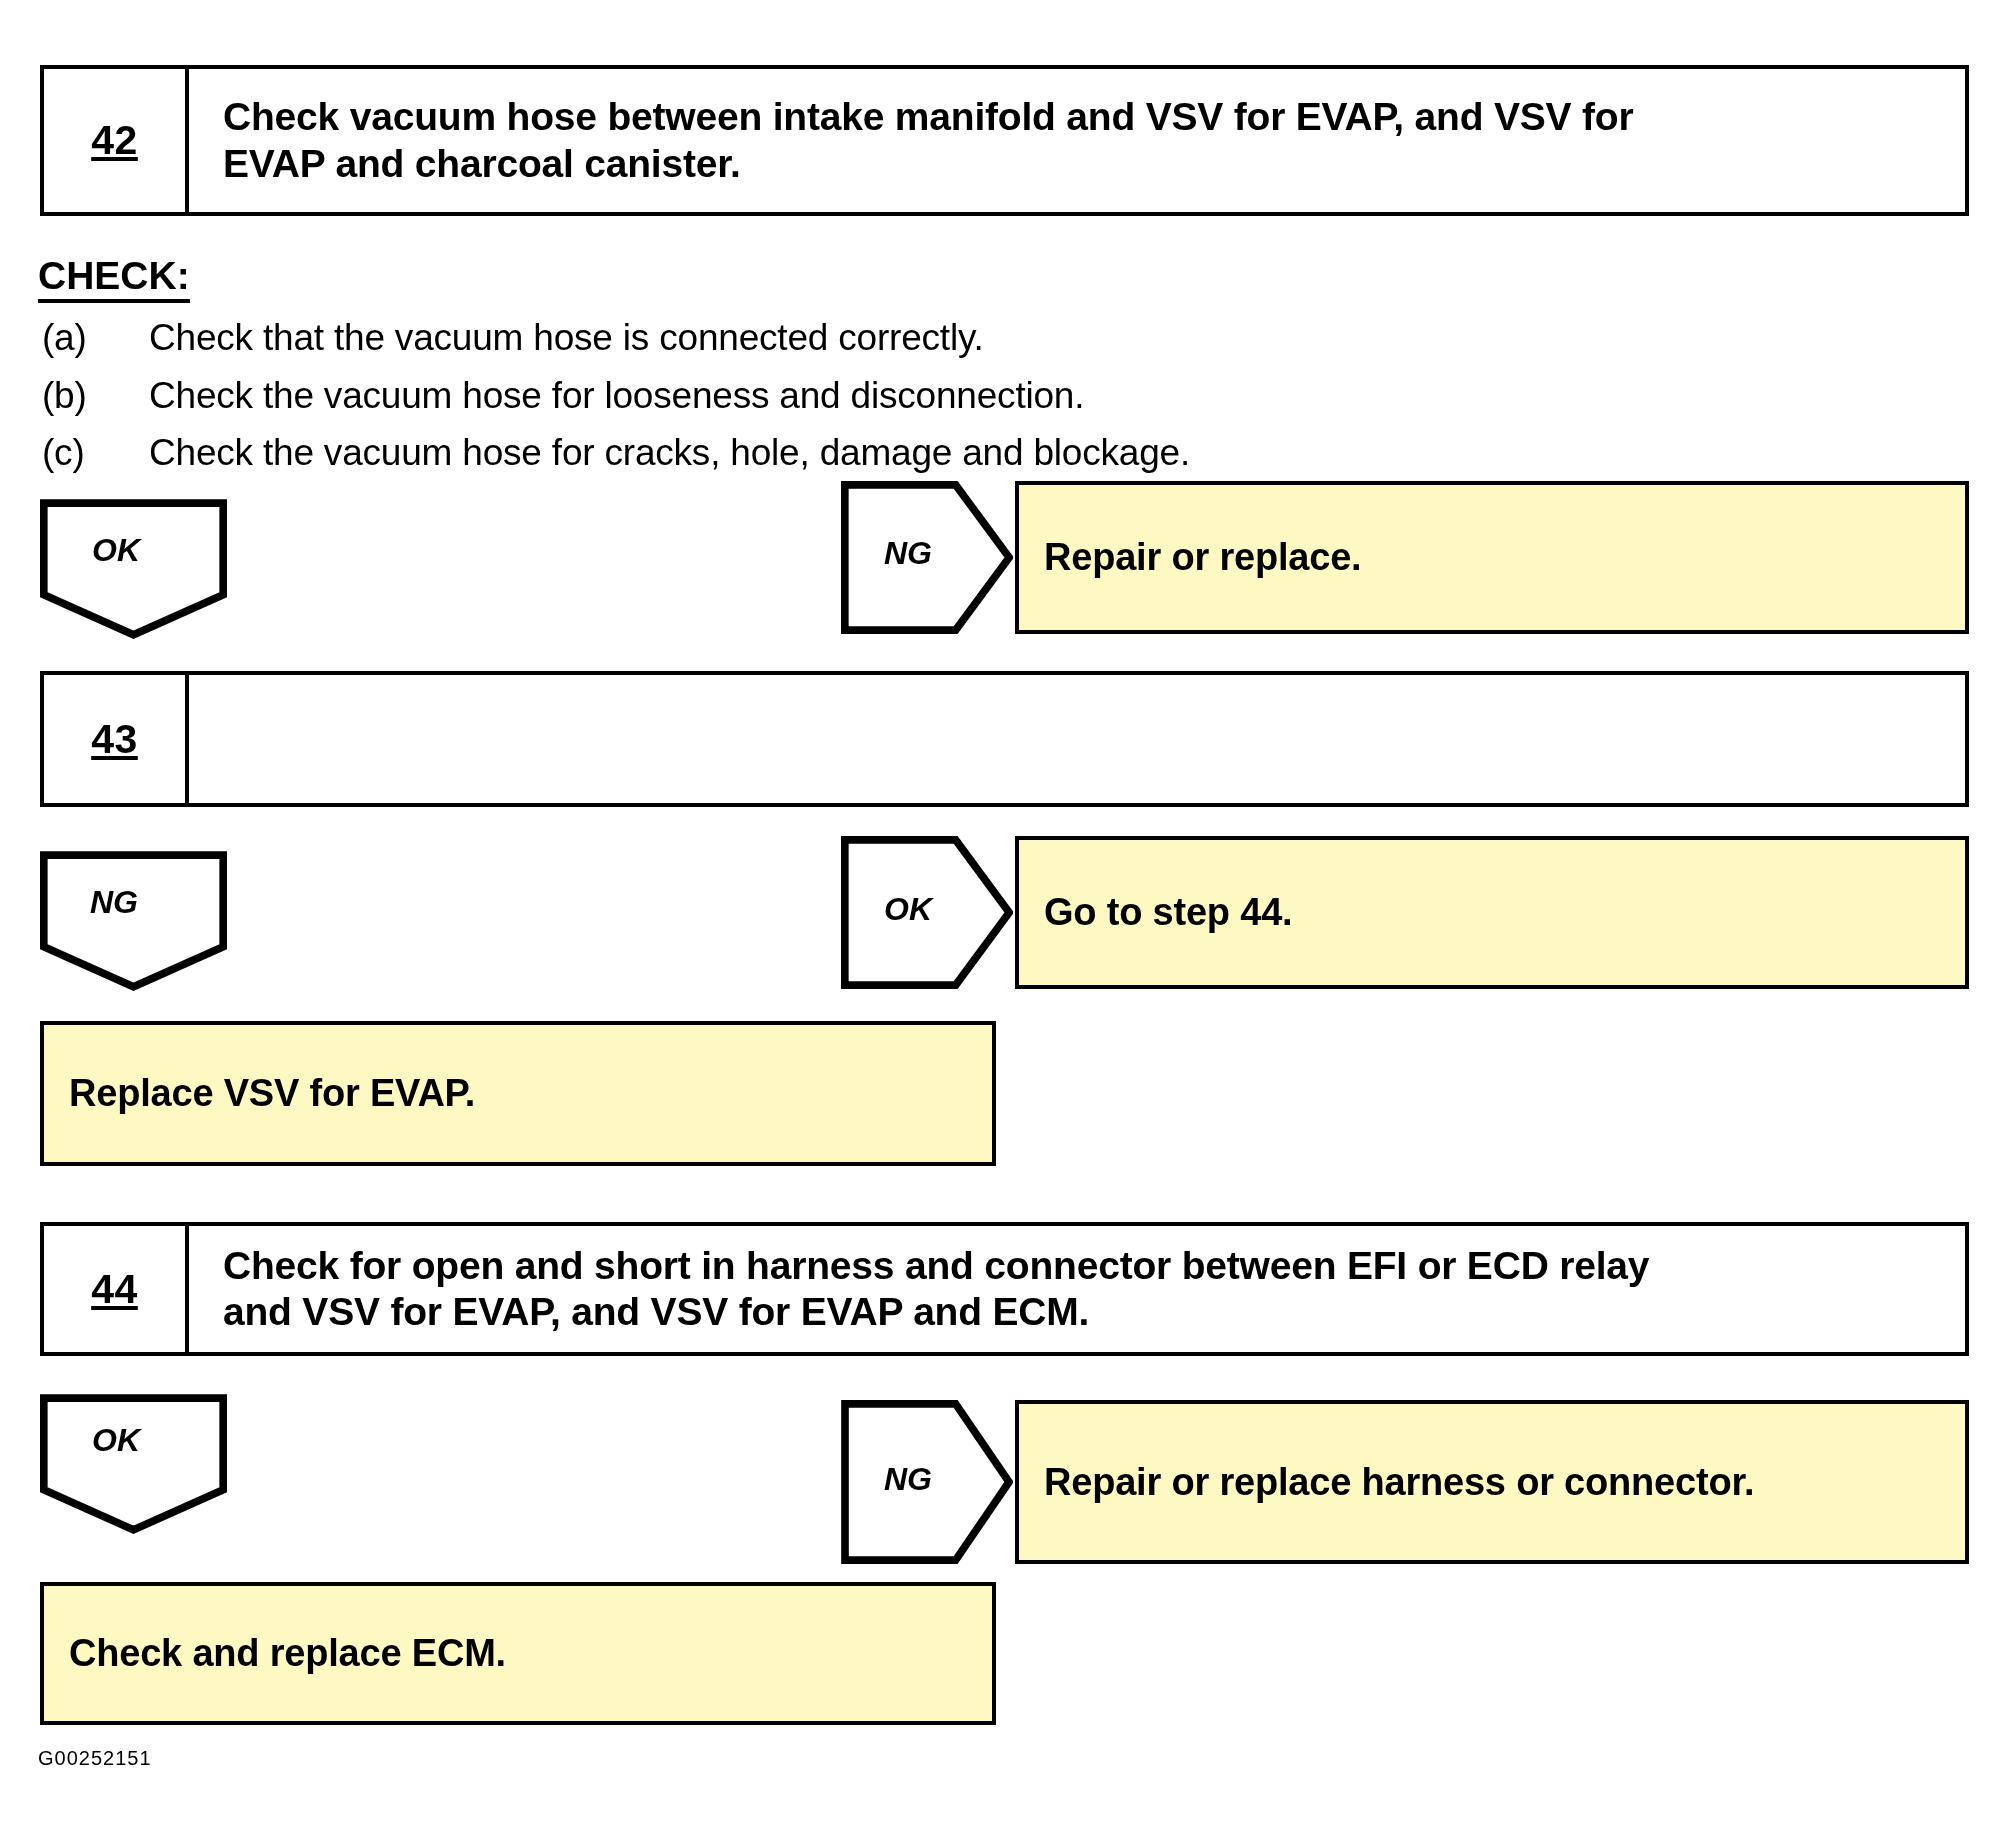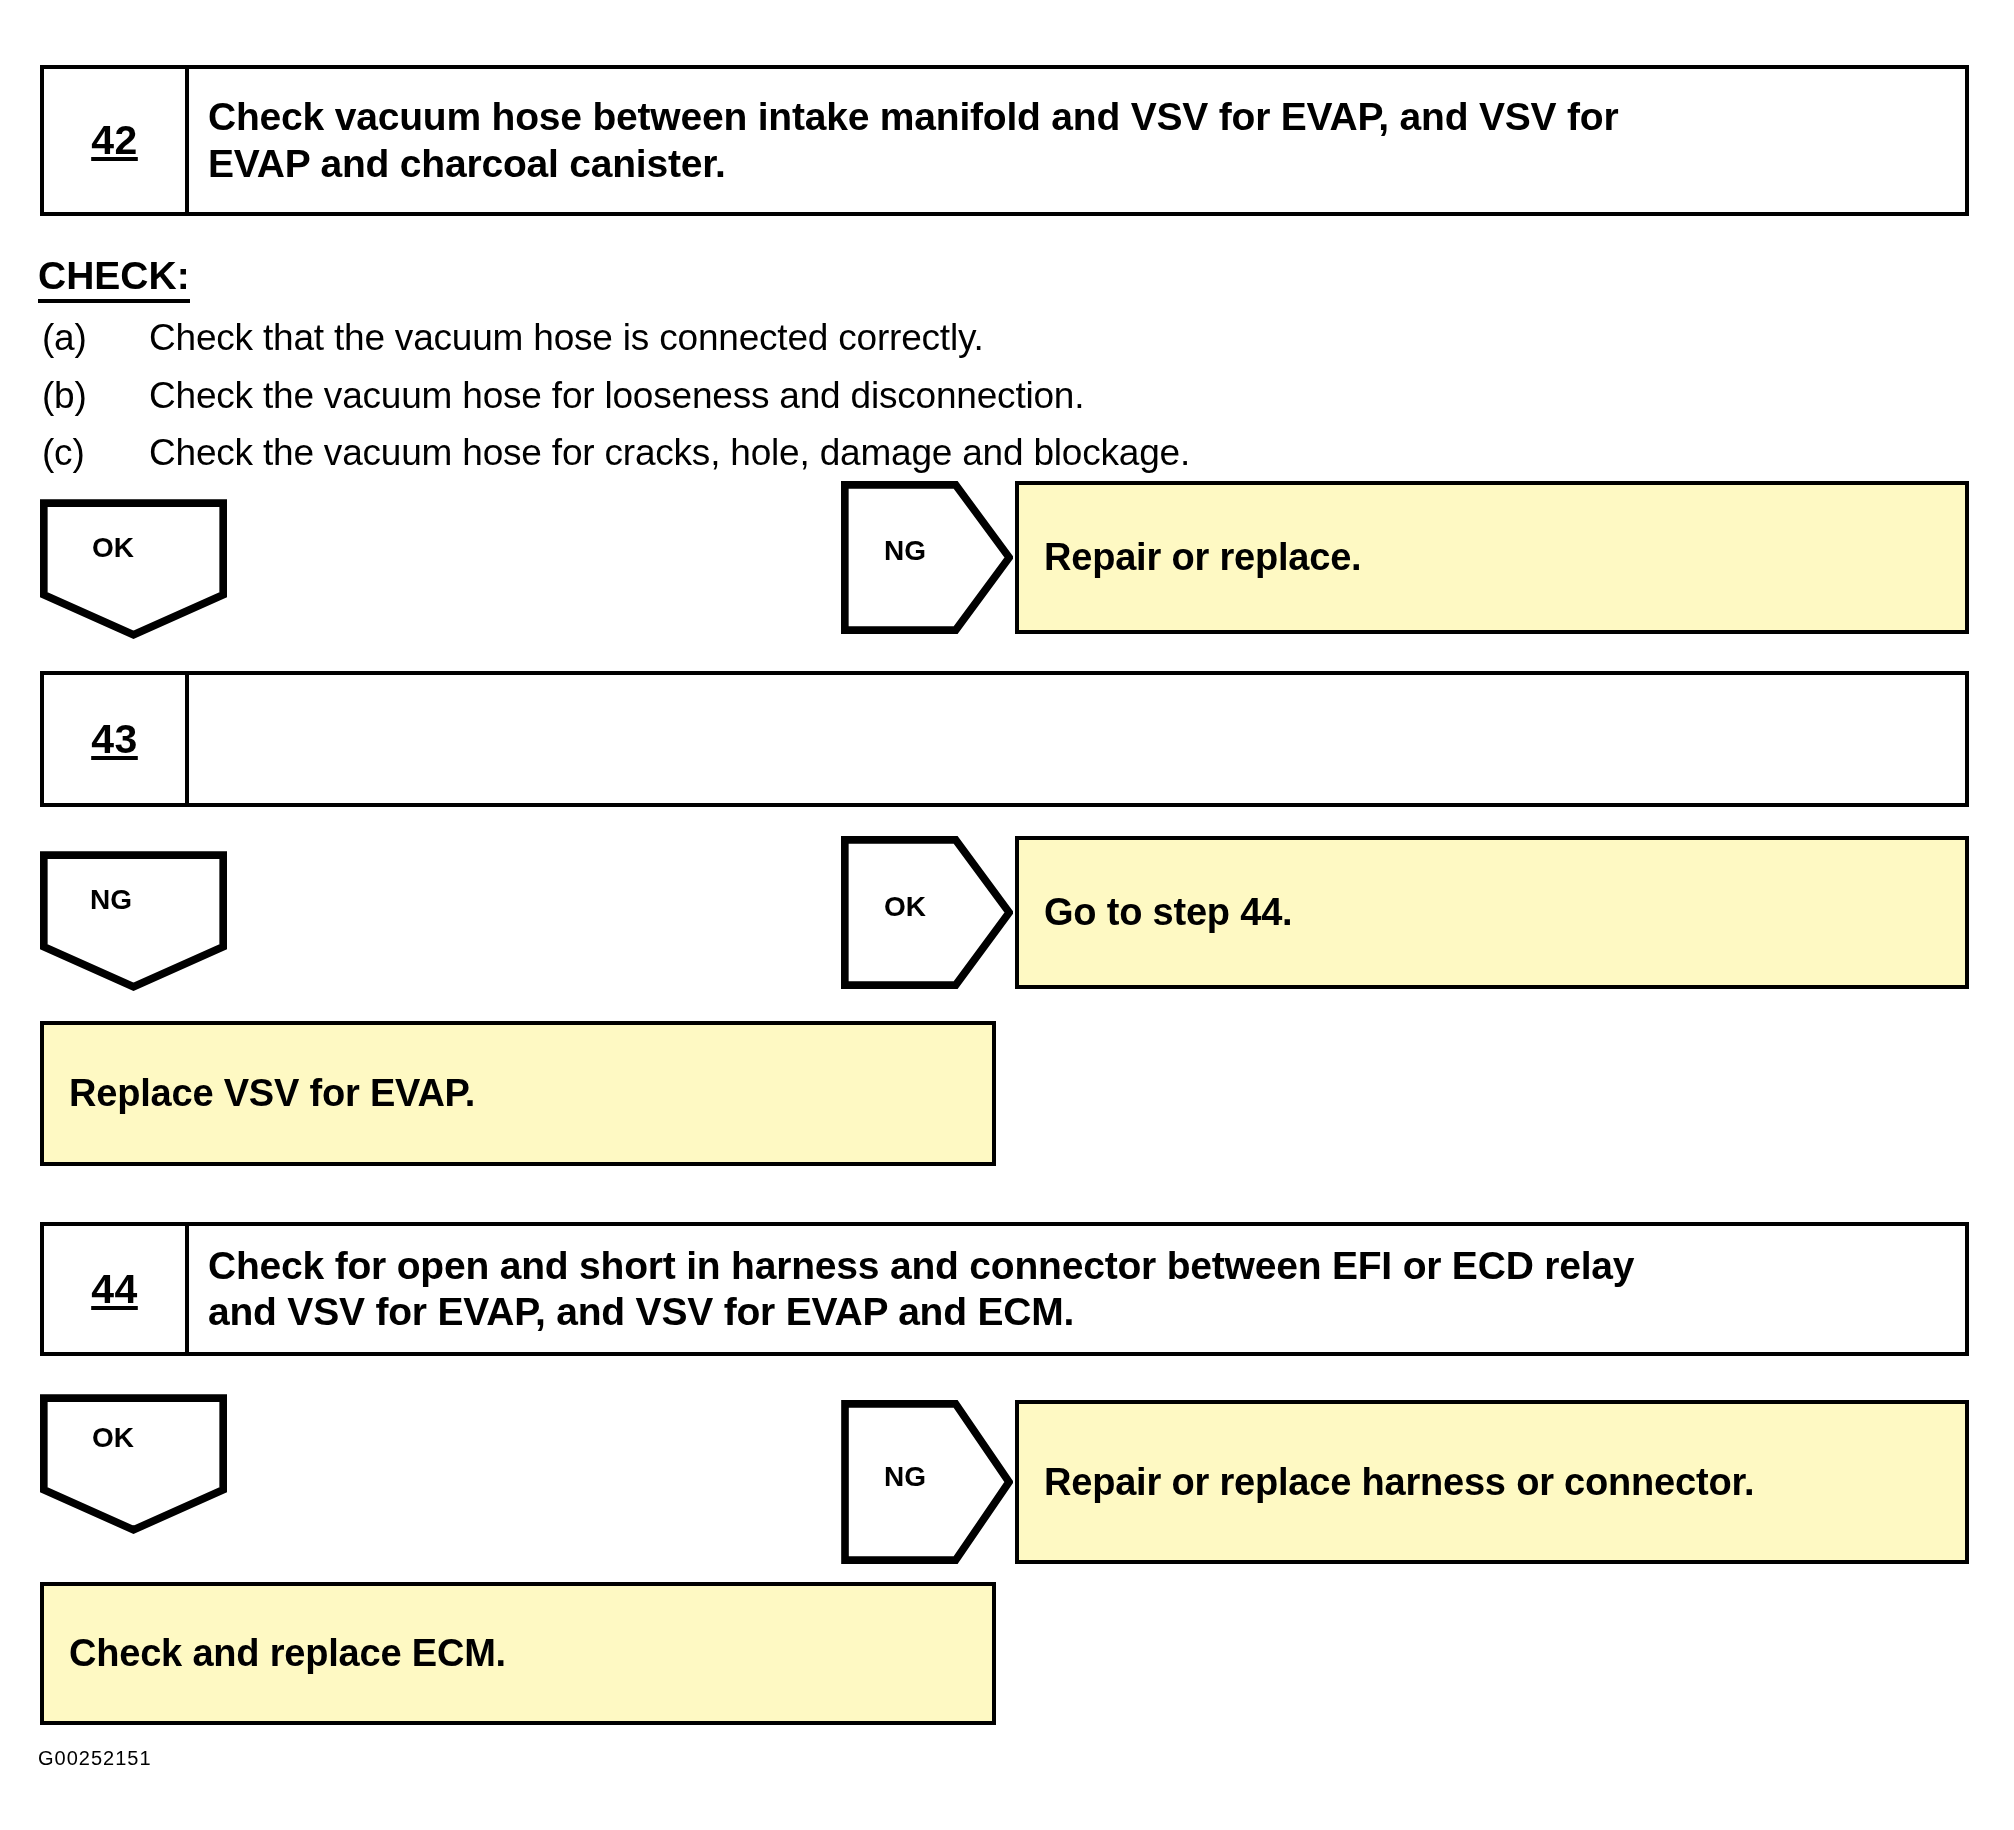--- a/index.html
+++ b/index.html
@@ -49,21 +49,21 @@
     flex: 1 1 auto;
     display: flex;
     align-items: center;
     padding-left: 19px;
     padding-right: 13.4px;
     font-weight: bold;
     font-size: 39px;
     line-height: 1.18;
     letter-spacing: -0.2px;
   }
-  .step-text .line { display: block; }
+  .step-text .line { display: block; margin-left: 15px; }
 
   
   .result-box {
     border: 4.8px solid #000;
     background: #fef9c3;
     display: flex;
     align-items: center;
     padding-left: 25px;
     padding-right: 15.3px;
     font-weight: bold;
@@ -95,23 +95,24 @@
   
   
   .flag-down {
     position: absolute;
     box-sizing: border-box;
   }
   .flag-down svg, .arrow-right svg { display: block; }
   .conn-label {
     position: absolute;
     font-weight: bold;
-    font-size: 28px;
+    font-size: 32px;
     letter-spacing: 0px;
     white-space: nowrap;
+    font-style: italic;
   }
 
   
   .arrow-right {
     position: absolute;
     box-sizing: border-box;
   }
 
   
   .fig-id {

